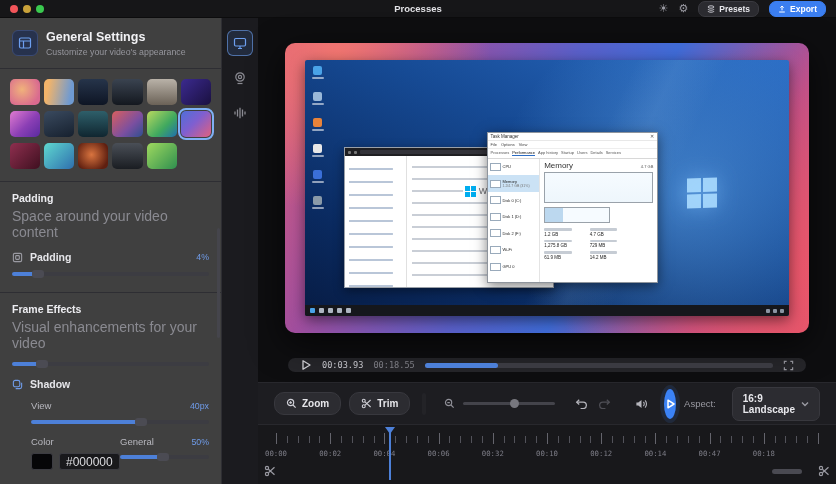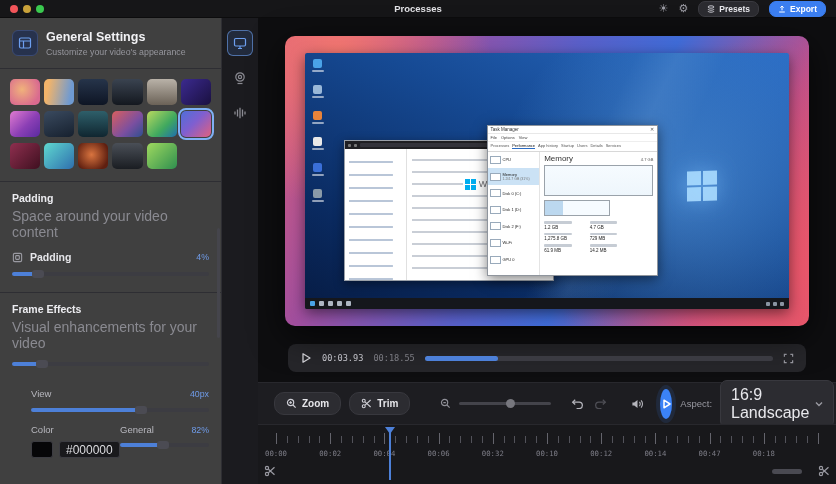--- a/index.html
+++ b/index.html
@@ -143,21 +143,21 @@
   .tm-heading { font-size:8px; color:#333; }
   .tm-headval { margin-left:auto; font-size:4px; color:#555; }
   .tm-chart { height:26%; border:1px solid #9aa2aa; margin-top:2px; background:linear-gradient(#f6fbff,#eef6fc); }
   .tm-chart2 { height:14%; border:1px solid #9aa2aa; margin-top:4px; width:60%;
     background:linear-gradient(90deg,#bcd8ef 0 28%, #f6fbff 28%); }
   .tm-stats { display:grid; grid-template-columns:1fr 1fr; gap:3px 6px; margin-top:5px; width:78%; }
   .tm-stat .bar { width:70%; height:2.5px; background:#c6ccd4; border-radius:1px; margin-bottom:1px; }
   .tm-stat .val { font-size:4.5px; color:#222; white-space:nowrap; }
 
   
-  .playerbar { height:28px; margin:0 30px 10px; background:#26262a; border-radius:8px;
+  .playerbar { height:14px; margin:0 30px 10px; background:#26262a; border-radius:8px;
     display:flex; align-items:center; padding:0 12px; gap:10px; flex:none; }
   .ptime { font-family:"DejaVu Sans Mono", monospace; font-size:8.6px; color:#cfcfd6; }
   .ptime.dur { color:#85858d; }
   .ptrack { flex:1; height:5px; background:#3b3b42; border-radius:3px; position:relative; cursor:pointer; }
   .ptrack .fill { position:absolute; left:0; top:0; bottom:0; width:calc(var(--fill)*1%); background:#4d80d8; border-radius:3px; }
 
   
   .toolbar { height:42px; border-top:1px solid #28282d; background:#1d1d21; display:flex; align-items:center;
     padding:0 16px; gap:8px; flex:none; }
   .tool-btn { display:flex; align-items:center; gap:5px; background:#2c2c31; border:1px solid #38383e;
@@ -168,21 +168,21 @@
   .zslider .zthumb { position:absolute; top:-3px; left:calc(var(--fill)*1% - 4px); width:9px; height:9px;
     border-radius:50%; background:#77777e; }
   .hist { display:flex; align-items:center; gap:10px; margin-left:12px; }
   .undo { color:#b5b5bc; } .redo { color:#4f4f56; }
   .spk { color:#b5b5bc; margin-left:16px; }
   .playbtn { width:30px; height:30px; border-radius:50%; background:#3b82f6; display:flex; align-items:center;
     justify-content:center; margin-left:8px; cursor:pointer; box-shadow:0 0 0 4px rgba(59,130,246,.12); }
   .aspect { margin-left:auto; display:flex; align-items:center; gap:8px; }
   .aspect-label { font-size:9.5px; color:#9a9aa2; }
   .dropdown { display:flex; align-items:center; gap:6px; background:#2c2c31; border:1px solid #38383e;
-    border-radius:7px; padding:5px 10px; font-size:16px; font-weight:normal; color:#e8e8ec; cursor:pointer; }
+    border-radius:7px; padding:5px 10px; font-size:10px; font-weight:bold; color:#e8e8ec; cursor:pointer;margin-left:8px; }
   .chev { color:#9a9aa2; }
 
   
   .timeline { flex:1; border-top:1px solid #28282d; background:#18181b; position:relative; padding:0 18px; }
   .ruler { position:relative; height:38px; }
   .tick { position:absolute; top:11px; width:1px; height:7px; background:#52525a; }
   .tick.major { top:8px; height:11px; background:#64646c; }
   .tlabel { position:absolute; top:24px; transform:translateX(-50%); font-family:"DejaVu Sans Mono",monospace;
     font-size:7.3px; color:#7e7e88; white-space:nowrap; }
   .playhead { position:absolute; top:3px; bottom:4px; width:2px; background:#4d80d8;
@@ -289,20 +289,29 @@
     <div class="section">
       <div class="sec-h">Frame Effects</div>
       <div class="sec-sub">Visual enhancements for your video</div>
 
       <div class="slider" style="--fill: 15;">
         <div class="fill"></div>
           <div class="thumb"></div>
       </div>
 
       <div class="gap12"></div>
+      <div class="ctl-row">
+        <span class="ctl-icon" style="color:#6f9be8">
+          <svg width="11" height="11" viewBox="0 0 12 12" fill="none" stroke="currentColor" stroke-width="1.2">
+            <rect x="1.5" y="1.5" width="7" height="7" rx="2"></rect>
+              <path d="M4 10.5h4.5A2 2 0 0 0 10.5 8.5V4"></path>
+          </svg>
+        </span>
+        <span class="ctl-label">Shadow</span>
+      </div>
 
       <div class="shadow-body">
         <div class="mini-row">
           <span class="mini-label">View</span>
           <span class="mini-val">40px</span>
         </div>
         <div class="slider" style="--fill: 62;">
           <div class="fill"></div>
             <div class="thumb"></div>
         </div>
@@ -311,21 +320,21 @@
           <div class="col">
             <div class="mini-label">Color</div>
             <div class="swatch-row">
               <div class="swatch"></div>
               <div class="hex-box">#000000</div>
             </div>
           </div>
           <div class="col">
             <div class="mini-row">
               <span class="mini-label">General</span>
-              <span class="mini-val">82%</span>
+              <span class="mini-val">50%</span>
             </div>
             <div class="slider" style="margin-top: 8px; --fill: 48;">
               <div class="fill"></div>
                 <div class="thumb"></div>
             </div>
           </div>
         </div>
       </div>
     </div>
 

